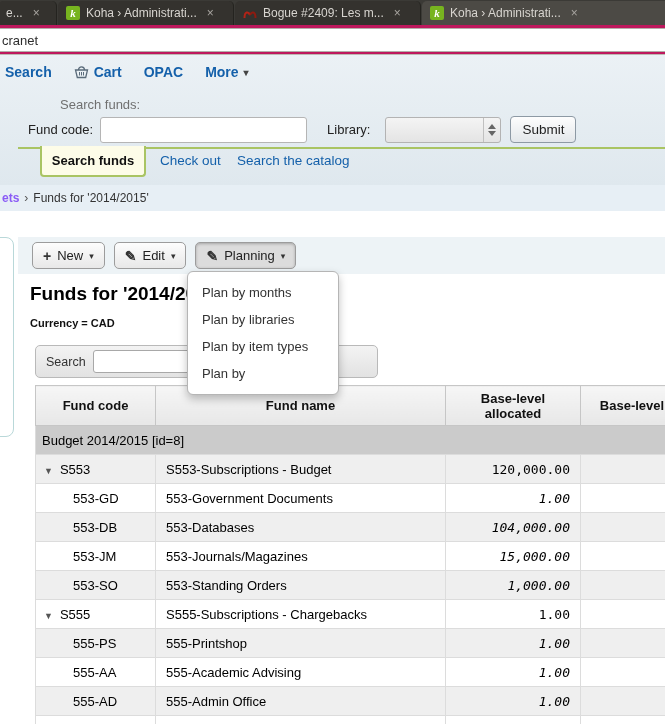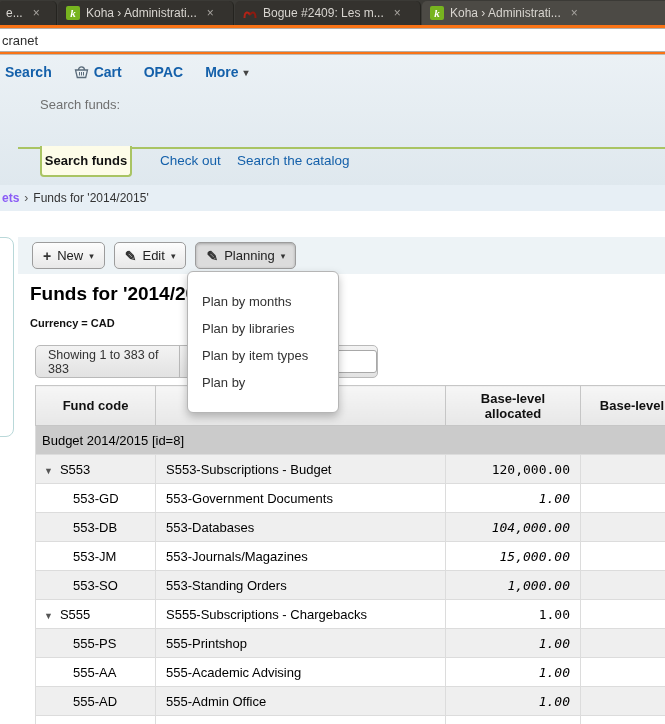--- a/index.html
+++ b/index.html
@@ -13,49 +13,49 @@
   .btab.active { background:#4c4a45; }
   .btab .tlabel { font-size:12px; color:#d8d5d0; white-space:nowrap; overflow:hidden; }
   .btab .tclose { font-size:12px; color:#a8a5a0; margin-left:4px; cursor:default; }
   .favicon-koha { width:14px; height:14px; background:#77b41f; border-radius:2px; color:#fff;
                   font:italic bold 11px/14px "Liberation Serif", serif; text-align:center; flex:0 0 14px; }
   .tab0 { left:-2px; width:59px; }
   .tab1 { left:58px;  width:176px; }
   .tab2 { left:235px; width:186px; }
   .tab3 { left:422px; width:250px; }
 
-  .urlrow { position:absolute; top:25px; left:0; width:665px; height:30px; background:#f97316;
+  .urlrow { position:absolute; top:25px; left:0; width:665px; height:30px; background:#be185d;
             border-bottom:1px solid #bdb9b3; }
   .urlinput { position:absolute; left:-30px; top:3px; width:700px; height:24px; background:#fff;
               border:1px solid #b3afa9; border-radius:4px; display:flex; align-items:center;
               padding-left:31px; font-size:13px; overflow:hidden; white-space:nowrap; }
   .url-domain { color:#2d2d2d; }
   .url-path { color:#8a8a8a; }
 
   
   .kohahead { position:absolute; top:55px; left:0; width:665px; height:130px;
               background:linear-gradient(#ebf1f5,#dfe8ee); }
   .topnav { position:absolute; left:5px; top:9px; display:flex; align-items:center; gap:22px;
             font-weight:bold; font-size:14px; color:#1460aa; }
   .topnav .navitem { display:flex; align-items:center; gap:5px; cursor:pointer; }
   .nav-caret { font-size:10px; color:#444; }
-  .legend { position:absolute; left:40px; top:42px; font-size:13px; color:#707070; }
+  .legend { position:absolute; left:60px; top:42px; font-size:13px; color:#707070; }
   .srchform { position:absolute; left:28px; top:61px; display:flex; align-items:center; font-size:13px; color:#222; }
   .srchform label { margin-right:7px; }
   .txtinput { width:207px; height:26px; border:1px solid #b5b5b5; border-radius:3px; background:#fff; font-size:13px; padding:0 5px; }
   .libsel { width:116px; height:26px; border:1px solid #b3b3b3; border-radius:3px;
             background:linear-gradient(#f4f4f4,#e4e4e4); margin-left:8px; position:relative; }
   .spin { position:absolute; right:0; top:0; width:17px; height:100%; border-left:1px solid #c0c0c0;
           display:flex; flex-direction:column; align-items:center; justify-content:center; gap:2px; }
   .up-arrow { width:0; height:0; border-left:4px solid transparent; border-right:4px solid transparent; border-bottom:5px solid #666; }
   .down-arrow { width:0; height:0; border-left:4px solid transparent; border-right:4px solid transparent; border-top:5px solid #666; }
   .submitbtn { margin-left:9px; height:27px; padding:0 11px; font-size:13.5px; color:#222;
                border:1px solid #8d99a4; border-radius:4px; background:linear-gradient(#fdfdfd,#e3e7ea); }
   .greenline { position:absolute; left:18px; top:92px; width:647px; height:2px; background:#a9c463; }
-  .ftab-active { position:absolute; left:40px; top:91px; width:92px; height:31px; background:#fdfce8;
+  .ftab-active { position:absolute; left:40px; top:91px; width:106px; height:31px; background:#fdfce8;
                  border:2px solid #a9c463; border-top:none; border-radius:0 0 4px 4px; z-index:2;
                  font-weight:bold; font-size:13px; color:#111; display:flex; align-items:center; justify-content:center; }
   .ftab-link { position:absolute; top:98px; font-size:13.5px; color:#1460aa; cursor:pointer; }
   .ftab-co { left:160px; } .ftab-sc { left:237px; }
 
   
   .crumbbar { position:absolute; top:185px; left:0; width:665px; height:26px; background:#e7eff5;
               font-size:12px; display:flex; align-items:center; padding-left:2px; color:#333; }
   .crumb-link { color:#8b5cf6;font-weight:bold; }
   .crumb-sep { margin:0 5px; color:#555; }
@@ -67,21 +67,21 @@
   .toolstrip { position:absolute; left:18px; top:26px; width:647px; height:37px; background:#edf3f6;
                display:flex; align-items:center; gap:9px; padding-left:14px; }
   .tbtn { height:27px; display:flex; align-items:center; gap:6px; padding:0 10px; font-size:13px; color:#222;
           border:1px solid #9c9c9c; border-radius:5px; background:linear-gradient(#fdfdfd,#e8e8e8); cursor:pointer; }
   .tbtn.pressed { background:#dcdcdc; box-shadow:inset 0 1px 3px rgba(0,0,0,.25); }
   .tbtn .bicon { font-size:14px; font-weight:bold; color:#333; }
   .tbtn .bcaret { font-size:9px; color:#333; }
 
   .dropdown { position:absolute; left:187px; top:60px; width:152px; background:#fff;
               border:1px solid #b5b5b5; border-radius:6px; box-shadow:0 4px 9px rgba(0,0,0,.25);
-              z-index:10; padding:16px 0; }
+              z-index:10; padding:7px 0; }
   .dditem { font-size:13px; color:#333; padding:6px 14px; white-space:nowrap; cursor:pointer; }
 
   .pagetitle { position:absolute; left:30px; top:72px; font-size:19px; font-weight:bold; color:#000; }
   .currency { position:absolute; left:30px; top:106px; font-size:11px; font-weight:bold; color:#111; }
 
   .pagerbar { position:absolute; left:35px; top:134px; width:343px; height:33px;
               border:1px solid #b9b9b9; border-radius:5px; background:linear-gradient(#f3f3f3,#e2e2e2);
               display:flex; align-items:center; font-size:12.5px; color:#333; }
   .pagerinfo { padding:0 12px; height:100%; display:flex; align-items:center; border-right:1px solid #b9b9b9; }
   .pagersearch { display:flex; align-items:center; gap:7px; padding-left:10px; }
@@ -150,20 +150,32 @@
     </span>
     <span class="navitem">OPAC</span>
     <span class="navitem">
       <span>More</span>
       <span class="nav-caret">▾</span>
     </span>
   </div>
 
   <div class="legend">Search funds:</div>
 
+  <div class="srchform">
+    <label>Fund code:</label>
+    <input class="txtinput" type="text" style="">
+    <label style="margin-left:20px;">Library:</label>
+    <div class="libsel">
+      <div class="spin">
+        <div class="up-arrow"></div>
+          <div class="down-arrow"></div>
+      </div>
+    </div>
+    <button class="submitbtn">Submit</button>
+  </div>
 
   <div class="greenline"></div>
   <div class="ftab-active">Search funds</div>
   <span class="ftab-link ftab-co">Check out</span>
   <span class="ftab-link ftab-sc">Search the catalog</span>
 </div>
 
 <div class="crumbbar">
   <span class="crumb-link">ets</span>
   <span class="crumb-sep">›</span>
@@ -195,21 +207,20 @@
     <div class="dditem">Plan by months</div>
     <div class="dditem">Plan by libraries</div>
     <div class="dditem">Plan by item types</div>
     <div class="dditem">Plan by</div>
   </div>
 
   <div class="pagetitle">Funds for '2014/2015'</div>
   <div class="currency">Currency = CAD</div>
 
   <div class="pagerbar">
-    <div class="pagerinfo">Showing 1 to 383 of 383</div>
     <div class="pagersearch">
       <span>Search</span>
       <input class="filterinput" type="text" style="">
     </div>
   </div>
 
   <table class="fundtable">
     <thead>
       <tr>
         <th class="col-code">Fund code</th>

